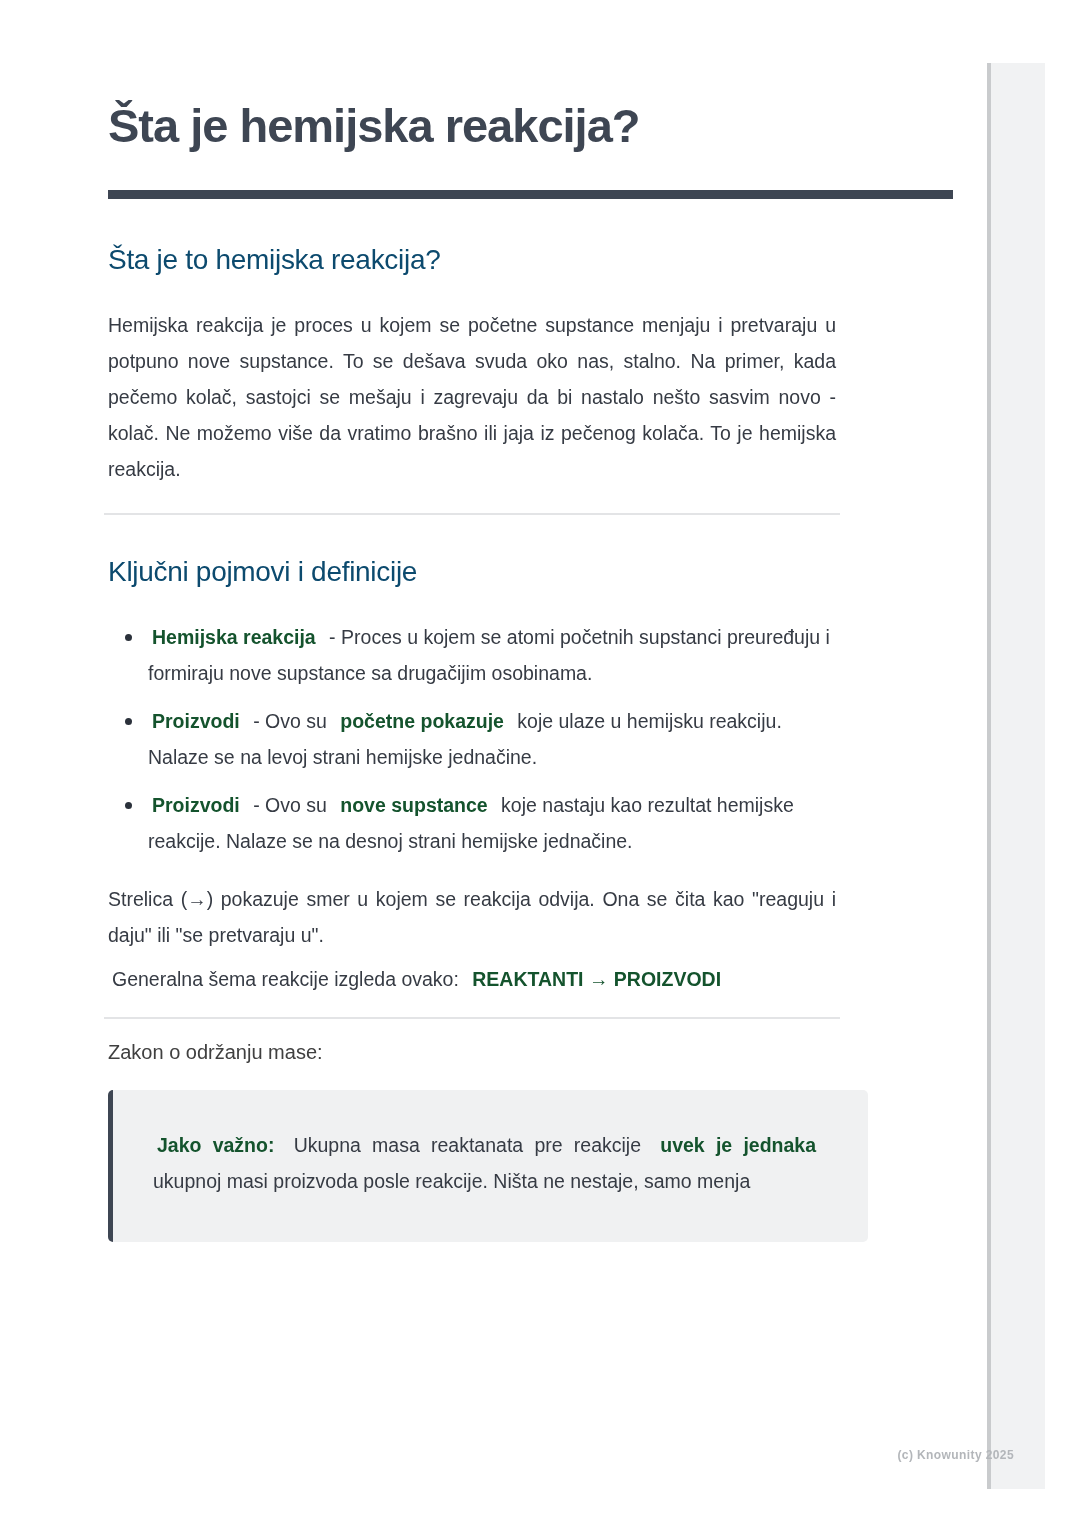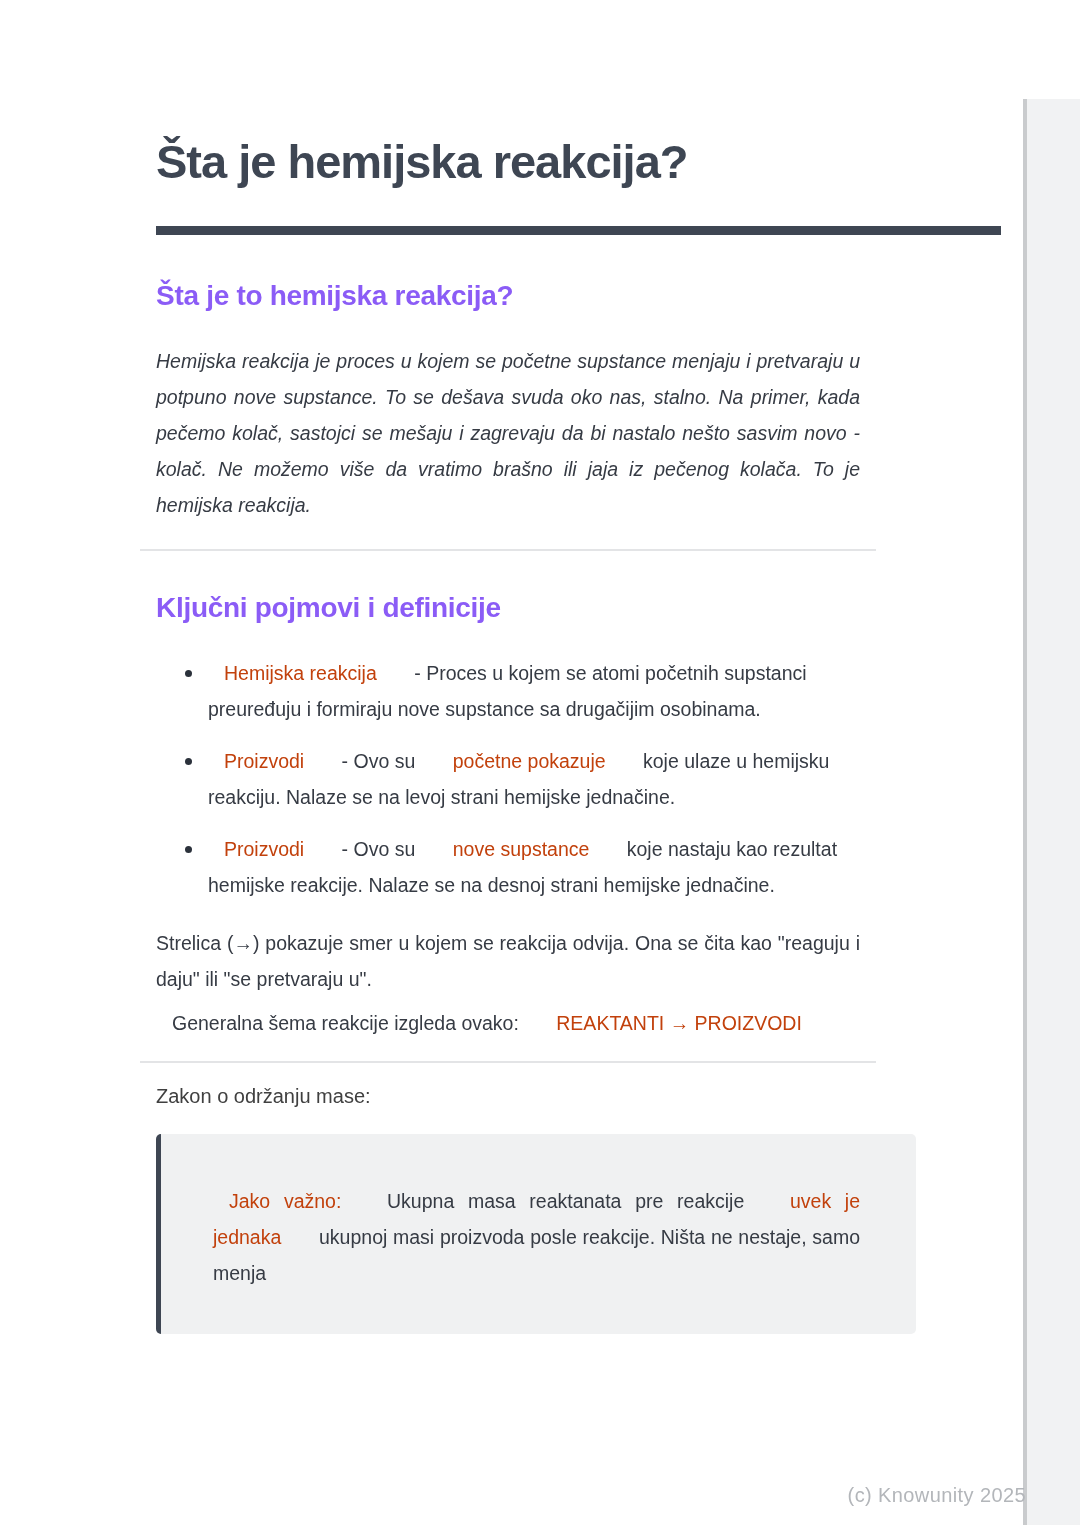--- a/index.html
+++ b/index.html
@@ -1,15 +1,15 @@
 <!DOCTYPE html>
 <html><head>
 <meta charset="utf-8">
 <style>
-  * { margin: 16px; padding: 0; box-sizing: border-box; }
+  * { margin: 4px; padding: 0; box-sizing: border-box; }
   html, body { width: 1080px; height: 1528px; }
   body {
     background: #ffffff;
     font-family: "Liberation Sans", sans-serif;
     position: relative;
     overflow: hidden;
     color: #363b44;
   }
   .content {
     position: absolute;
@@ -28,34 +28,34 @@
   }
   .title-rule {
     width: 845px;
     height: 9px;
     background: #3e4653;
     margin-top: 36px;
   }
   h2 {
     font-size: 28px;
     line-height: 34px;
-    font-weight: 700;
-    color: #8b5cf6;
+    font-weight: 400;
+    color: #0c4a6e;
     letter-spacing: -0.3px;
     margin-top: 40px;
     margin-bottom: 30px;
   }
   p.body {
     font-size: 19.5px;
     line-height: 36px;
     color: #363b44;
     margin-bottom: 26px;
   }
   .j { text-align: justify; }
-  .b { font-weight: 400; color: #c2410c; }
+  .b { font-weight: 700; color: #14532d; }
   hr.divider {
     border: none;
     border-top: 2px solid #e3e4e6;
     margin: 20px 0 0 0;
   }
   ul.terms {
     list-style: none;
     margin-top: 15px;
     margin-bottom: 0;
   }
@@ -103,28 +103,29 @@
     width: 58px;
     height: 1426px;
     background: #f1f2f3;
     border-left: 4px solid #c9cbcd;
     z-index: 1;
   }
   .copyright {
     position: absolute;
     top: 1436px;
     right: 70px;
-    font-size: 20px;
+    font-size: 12px;
     letter-spacing: 0.4px;
     color: #b3b6ba;
     z-index: 2;
     white-space: nowrap;
+    font-weight: bold;
   }
   .h2-first { margin-top: 44px; }
-  .p-intro { margin-top: 0; font-style: italic; }
+  .p-intro { margin-top: 0; }
 </style>
 </head>
 <body>
 
 <div class="page">
   <div class="content">
 
     <h1>Šta je hemijska reakcija?</h1>
     <div class="title-rule"></div>
 

